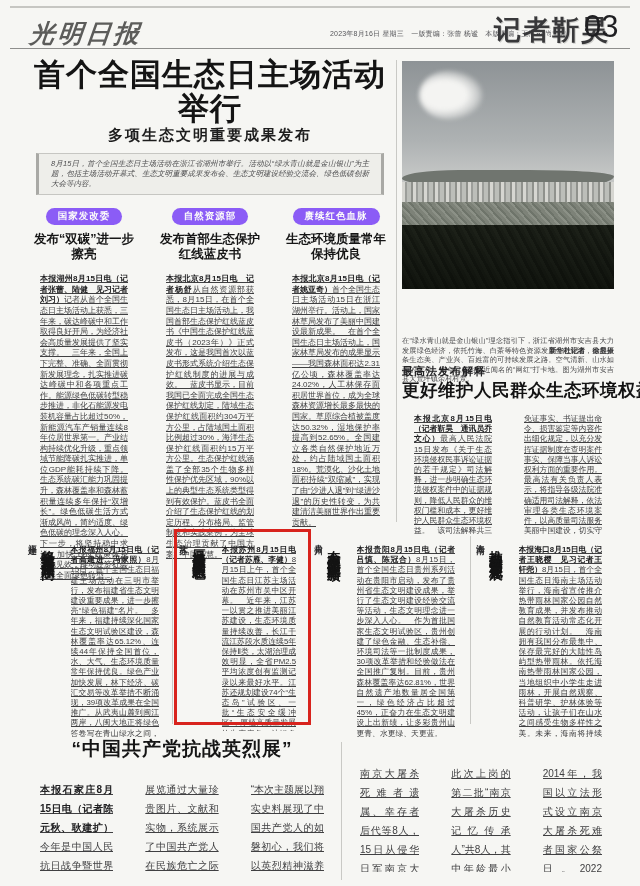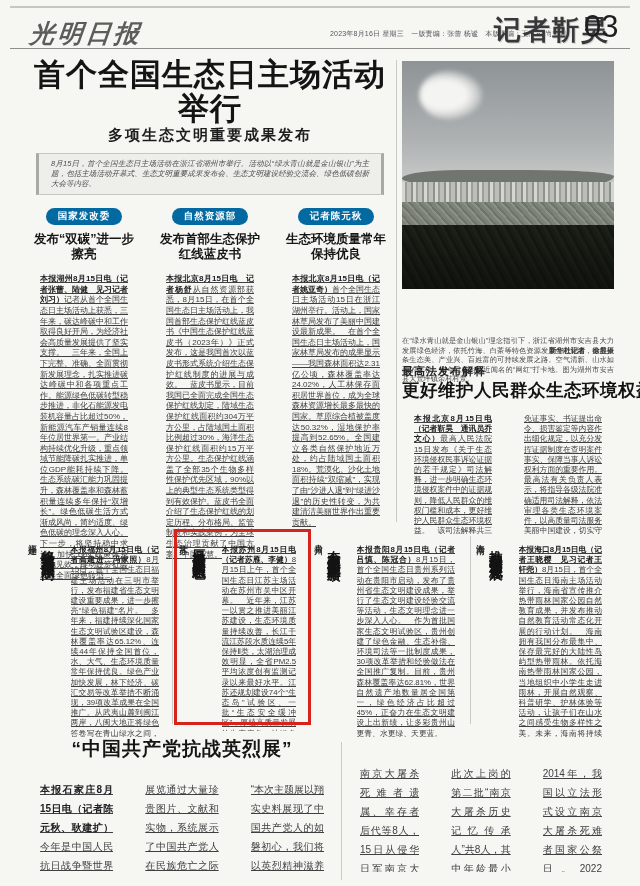--- a/index.html
+++ b/index.html
@@ -16,21 +16,21 @@
   .section-title{font-size:27px;font-weight:bold;color:#38383a;letter-spacing:2px;
         text-shadow:1px 1px 0 #cfcfcc;}
   .page-no{font-size:31px;color:#1f1f22;font-weight:500;}
 
   
   .lead-h1{font-size:31px;font-weight:bold;color:#141414;text-align:center;letter-spacing:1px;line-height:1.1;}
   .lead-h2{font-size:15px;font-weight:bold;color:#1d1d1d;text-align:center;letter-spacing:2px;}
   .intro-box{background:#eeeeea;border:1px solid #c6c6c2;border-left:3px solid #a9a9a5;
         border-right:3px solid #a9a9a5;font-size:7.5px;line-height:10px;color:#4c4c4e;
         font-style:italic;padding:5px 12px;text-align:justify;}
-  .badge{display:inline-block;background:#0369a1;color:#fcfcfa;font-size:9.5px;font-weight:bold;
+  .badge{display:inline-block;background:#8b5cf6;color:#fcfcfa;font-size:9.5px;font-weight:bold;
         border-radius:9px;padding:2px 12px;letter-spacing:1px;}
   .col-title{font-size:12.5px;font-weight:bold;color:#161616;text-align:center;margin:7px 0 6px;line-height:1.2;}
   .bodytxt{font-size:8px;line-height:10.6px;text-align:justify;color:#404042;margin:12px;
         overflow:hidden;text-decoration:underline;}
   .byline{font-weight:bold;color:#202022;}
 
   
   .photo{background:linear-gradient(180deg,#8e9396 0%,#aeb2b3 35%,#c4c6c5 50%);overflow:hidden;}
   .cloud{position:absolute;left:8%;top:4%;width:30%;height:22%;background:
         radial-gradient(ellipse at 40% 50%, #f4f4f2 0 40%, rgba(244,244,242,.55) 60%, transparent 75%);
@@ -89,21 +89,21 @@
         <div style="text-align:center;"><span class="badge">国家发改委</span></div>
         <div class="col-title">发布“双碳”进一步擦亮</div>
         <p class="bodytxt" style="height:322px;"><b class="byline">本报湖州8月15日电（记者张蕾、陆健　见习记者刘习）</b><span>记者从首个全国生态日主场活动上获悉，三年来，碳达峰碳中和工作取得良好开局，为经济社会高质量发展提供了坚实支撑。　三年来，全国上下完整、准确、全面贯彻新发展理念，扎实推进碳达峰碳中和各项重点工作。能源绿色低碳转型稳步推进，非化石能源发电装机容量占比超过50%，新能源汽车产销量连续8年位居世界第一。产业结构持续优化升级，重点领域节能降碳扎实推进，单位GDP能耗持续下降。生态系统碳汇能力巩固提升，森林覆盖率和森林蓄积量连续多年保持“双增长”。绿色低碳生活方式渐成风尚，简约适度、绿色低碳的理念深入人心。下一步，将坚持稳中求进，加快“1+N”政策体系落地见效，推动经济社会发展全面绿色转型。</span></p>
       </div>
       <div style="width:112px;">
         <div style="text-align:center;"><span class="badge">自然资源部</span></div>
         <div class="col-title">发布首部生态保护红线蓝皮书</div>
         <p class="bodytxt" style="height:322px;"><b class="byline">本报北京8月15日电　记者杨舒</b><span>从自然资源部获悉，8月15日，在首个全国生态日主场活动上，我国首部生态保护红线蓝皮书《中国生态保护红线蓝皮书（2023年）》正式发布，这是我国首次以蓝皮书形式系统介绍生态保护红线制度的进展与成效。　蓝皮书显示，目前我国已全面完成全国生态保护红线划定，陆域生态保护红线面积约304万平方公里，占陆域国土面积比例超过30%，海洋生态保护红线面积约15万平方公里。生态保护红线涵盖了全部35个生物多样性保护优先区域，90%以上的典型生态系统类型得到有效保护。蓝皮书全面介绍了生态保护红线的划定历程、分布格局、监管制度和实践案例，为全球生态治理贡献了中国方案、中国智慧。</span></p>
       </div>
       <div style="width:112px;">
-        <div style="text-align:center;"><span class="badge">记者陈元秋</span></div>
+        <div style="text-align:center;"><span class="badge">赓续红色血脉</span></div>
         <div class="col-title">生态环境质量常年保持优良</div>
         <p class="bodytxt" style="height:322px;"><b class="byline">本报北京8月15日电（记者姚亚奇）</b><span>首个全国生态日主场活动15日在浙江湖州举行。活动上，国家林草局发布了美丽中国建设最新成果。　在首个全国生态日主场活动上，国家林草局发布的成果显示——我国森林面积达2.31亿公顷，森林覆盖率达24.02%，人工林保存面积居世界首位，成为全球森林资源增长最多最快的国家。草原综合植被盖度达50.32%，湿地保护率提高到52.65%。全国建立各类自然保护地近万处，约占陆域国土面积18%。荒漠化、沙化土地面积持续“双缩减”，实现了由“沙进人退”到“绿进沙退”的历史性转变，为共建清洁美丽世界作出重要贡献。</span></p>
       </div>
     </div>
   </div>
 
   <div class="rule-v" style="left:396px;top:60px;height:462px;"></div>
 
   <div class="abs photo" style="left:402px;top:61px;width:212px;height:228px;">
     <div class="cloud"></div>

